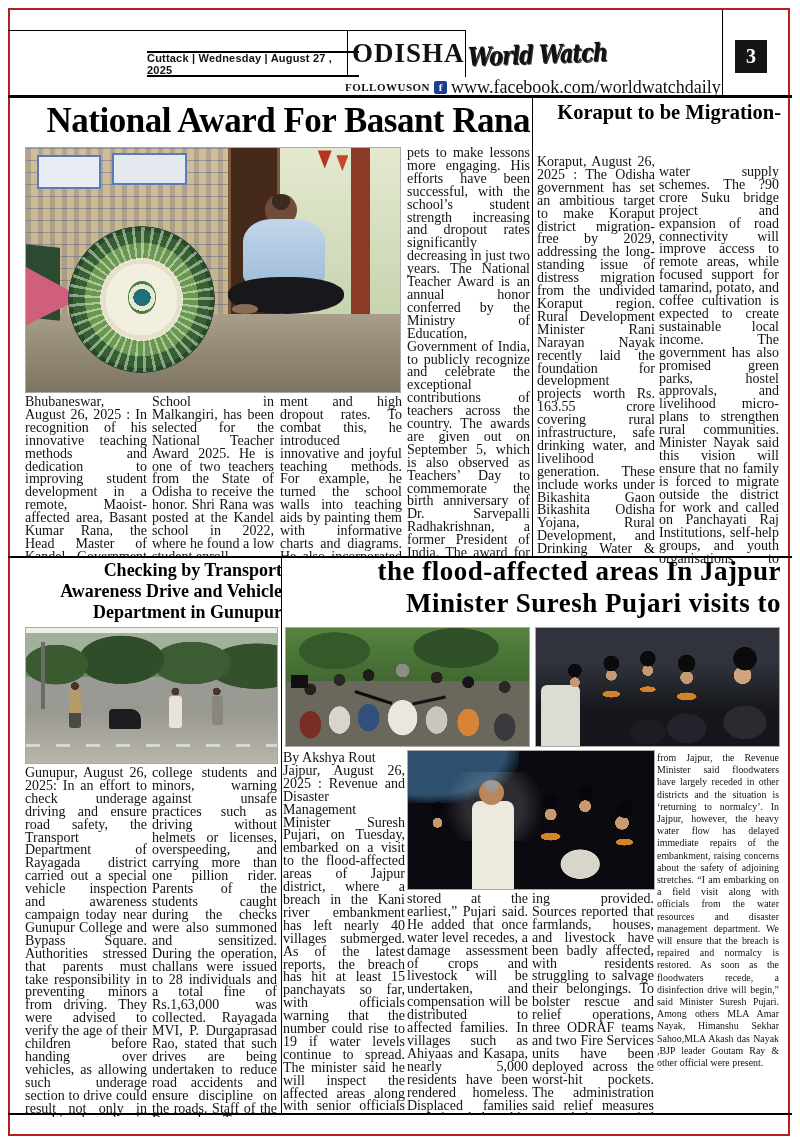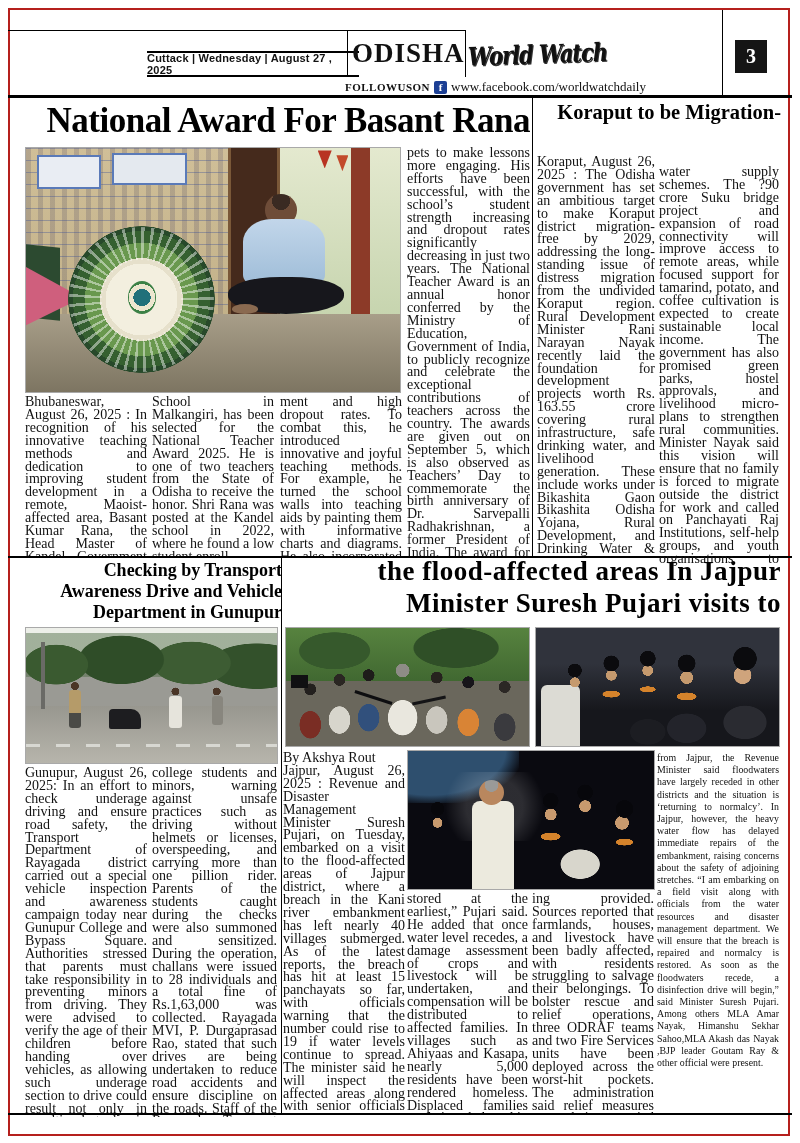--- a/index.html
+++ b/index.html
@@ -19,21 +19,21 @@
             transform:rotate(-2deg) scaleY(1.2);transform-origin:left center;
             text-shadow:1px 1px 0 #333;white-space:nowrap;}
   .pagenum{position:absolute;left:735px;top:40px;width:32px;height:33px;background:#151515;color:#fff;
            display:flex;align-items:center;justify-content:center;font-size:20px;font-weight:bold;}
   .followrow{position:absolute;left:345px;top:80px;height:14px;display:flex;align-items:center;gap:4px;
              font-size:12px;}
   .follow-label{font-weight:bold;letter-spacing:.5px;font-size:11px;}
   .fbicon{width:13px;height:13px;background:#1c3f94;color:#fff;border-radius:2px;
           display:flex;align-items:center;justify-content:center;
           font-family:"Liberation Serif",serif;font-weight:bold;font-size:11px;line-height:1;}
-  .fburl{font-size:13px;}
+  .fburl{font-size:18px;}
   
   .headline{position:absolute;font-weight:bold;color:#000;text-align:right;}
   #hl-basant{left:22px;top:103px;width:508px;font-size:35px;line-height:1.0;letter-spacing:-.5px;}
   #hl-koraput{left:534px;top:100px;width:247px;font-size:20.5px;line-height:1.18;}
   #hl-gunupur{left:16px;top:560px;width:266px;font-size:18px;line-height:1.18;}
   #hl-jajpur{left:285px;top:556px;width:496px;font-size:27px;line-height:1.17;letter-spacing:.5px;}
   
   .col{position:absolute;font-size:14px;line-height:12.9px;text-align:justify;overflow:hidden;}
   .col.tight{font-size:9.9px;line-height:12.2px;}
   .byline{text-align:right;}

